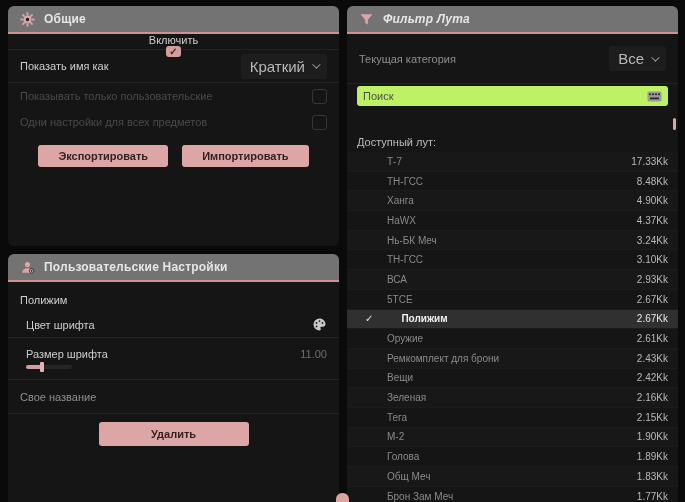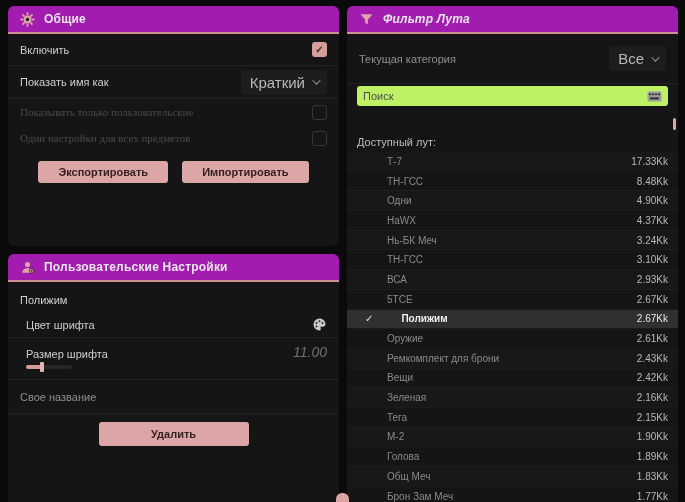--- a/index.html
+++ b/index.html
@@ -7,35 +7,35 @@
   body { font-family:"Liberation Sans", sans-serif; }
   #screen {
     position:relative; width:685px; height:502px;
     background:#0a0a0a; overflow:hidden;
   }
   .panel {
     position:absolute; width:331px; background:#151515;
     border-radius:6px; overflow:hidden;
   }
   .panel-header {
-    height:28px; background:#a21caf; display:flex; align-items:center;
+    height:28px; background:#737373; display:flex; align-items:center;
     gap:9px; padding:0 12px; border-bottom:2px solid #cf9292;
   }
   .panel-title { font-size:12px; font-weight:bold; color:#e6e6e6; letter-spacing:.2px; }
   .panel-title.italic { font-style:italic; }
   .hicon { width:15px; height:15px; flex:0 0 auto; }
 
   .row {
     display:flex; align-items:center; justify-content:space-between;
     padding:0 12px; position:relative;
   }
   .sep { border-bottom:1px solid #232323; }
   .label { font-size:11px; color:#cfcfcf; }
   .label.dim { color:#8f8f8f; }
-  .label.disabled { color:#4a4a4a;font-family:Liberation Serif, serif; }
+  .label.disabled { color:#4a4a4a; }
 
   .checkbox {
     width:15px; height:15px; border-radius:3px; background:#d59c9c;
     display:flex; align-items:center; justify-content:center;
     font-size:10px; color:#402424; font-weight:bold; cursor:pointer;
   }
   .checkbox.empty { background:transparent; border:1px solid #363636; }
 
   .dropdown {
     display:flex; align-items:center; gap:7px; background:#1d1d1d;
@@ -48,31 +48,31 @@
   }
 
   .btn {
     background:#dca6a6; color:#351f1f; font-size:11px; font-weight:bold;
     border:none; border-radius:3px; padding:5px 20px; cursor:pointer;
     font-family:"Liberation Sans", sans-serif;
   }
 
   
   #panel-general { left:8px; top:6px; height:240px; }
-  #panel-general .row.r1 { height:32px; }
+  #panel-general .row.r1 { height:16px;flex-direction:column; }
   #panel-general .row.r2 { height:33px; }
   #panel-general .row.rd { height:26px; }
   #panel-general .btnrow { display:flex; justify-content:center; gap:14px; margin-top:10px; }
 
   
   #panel-user { left:8px; top:254px; height:300px; }
   #panel-user .itemname { padding:12px 12px 6px 12px; font-size:11px; color:#cfcfcf; }
   #panel-user .row.color { height:26px; padding-left:18px;align-items:center; }
   #panel-user .row.size { height:22px; padding-left:18px; align-items:flex-end; }
-  #panel-user .sizeval { font-size:14px; color:#6f6f6f;font-style:italic; }
+  #panel-user .sizeval { font-size:11px; color:#6f6f6f; }
   .slider { position:relative; margin:3px 0 8px 18px; width:46px; height:8px; cursor:pointer; }
   .slider .track { position:absolute; top:2px; left:0; width:100%; height:4px; background:#262626; border-radius:2px; }
   .slider .fill { position:absolute; top:2px; left:0; width:16px; height:4px; background:#d59c9c; border-radius:2px; }
   .slider .handle { position:absolute; top:-1px; left:14px; width:4px; height:10px; background:#e4b2b2; border-radius:1px; }
   #panel-user .row.name { height:34px; }
   #panel-user .delrow { display:flex; justify-content:center; margin-top:8px; }
   #panel-user .delbtn { width:150px; padding:6px 0; }
 
   
   #panel-loot { left:347px; top:6px; height:520px; }
@@ -248,21 +248,21 @@
           <span class="lval">17.33Kk</span>
         </div>
         <div class="litem">
           <span class="nwrap">
             <span class="lname">ТН-ГСС</span>
           </span>
           <span class="lval">8.48Kk</span>
         </div>
         <div class="litem">
           <span class="nwrap">
-            <span class="lname">Одни</span>
+            <span class="lname">Ханга</span>
           </span>
           <span class="lval">4.90Kk</span>
         </div>
         <div class="litem">
           <span class="nwrap">
             <span class="lname">НаWX</span>
           </span>
           <span class="lval">4.37Kk</span>
         </div>
         <div class="litem">

